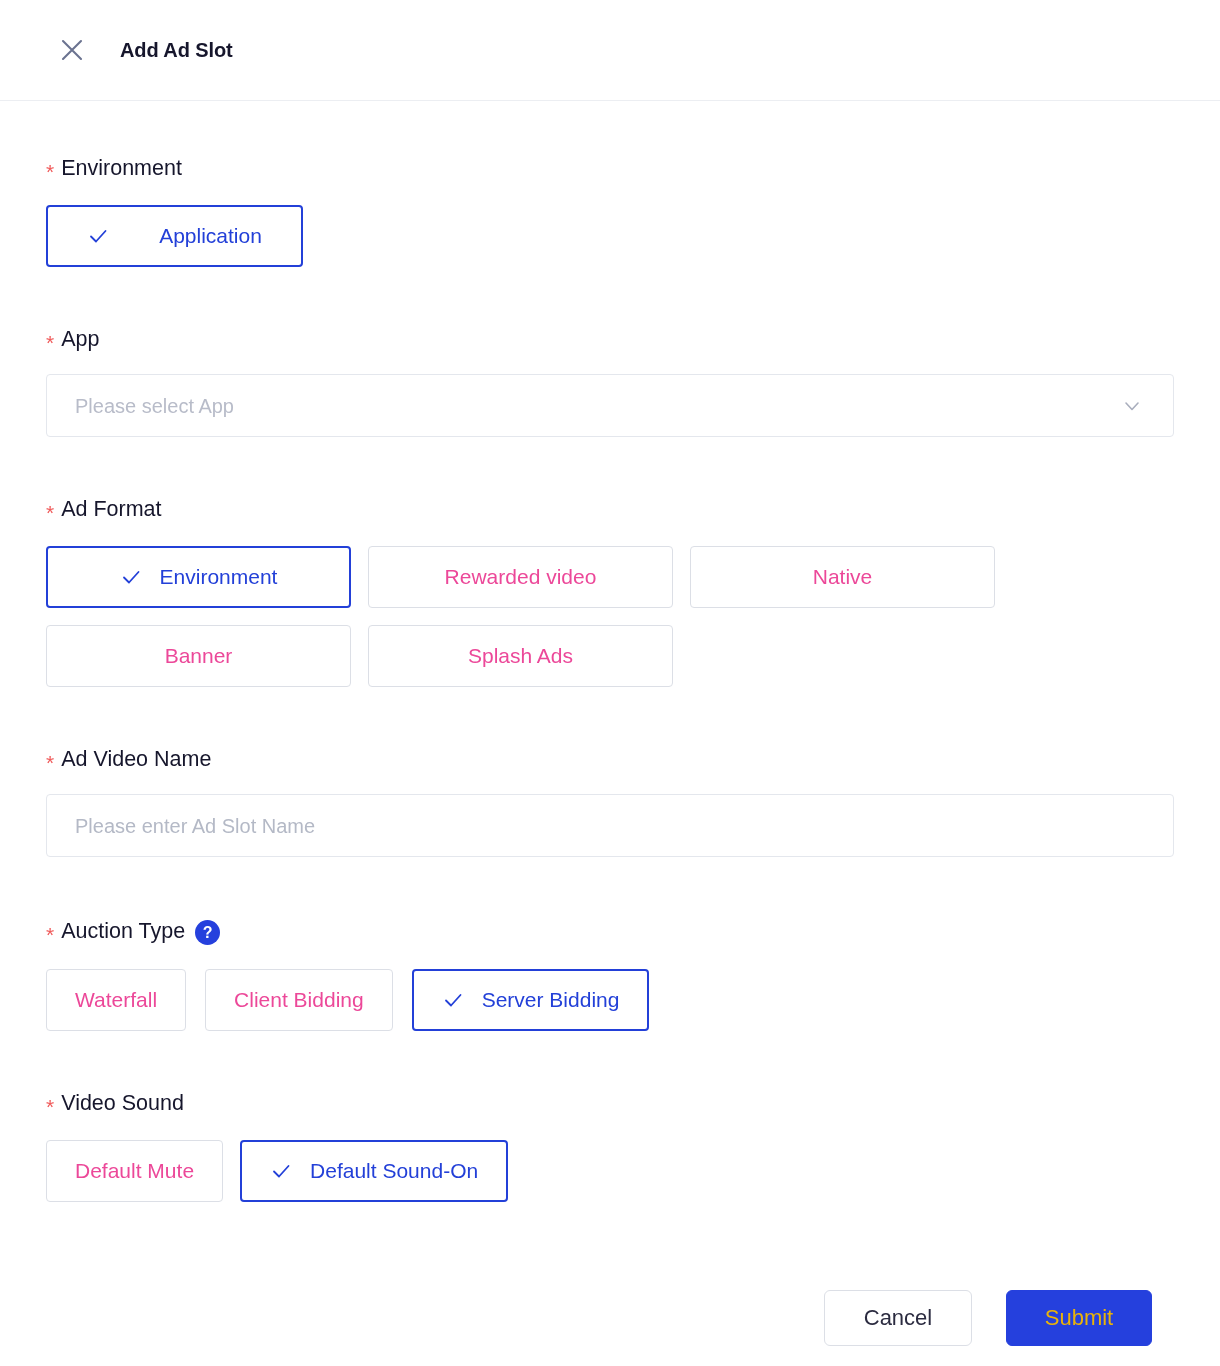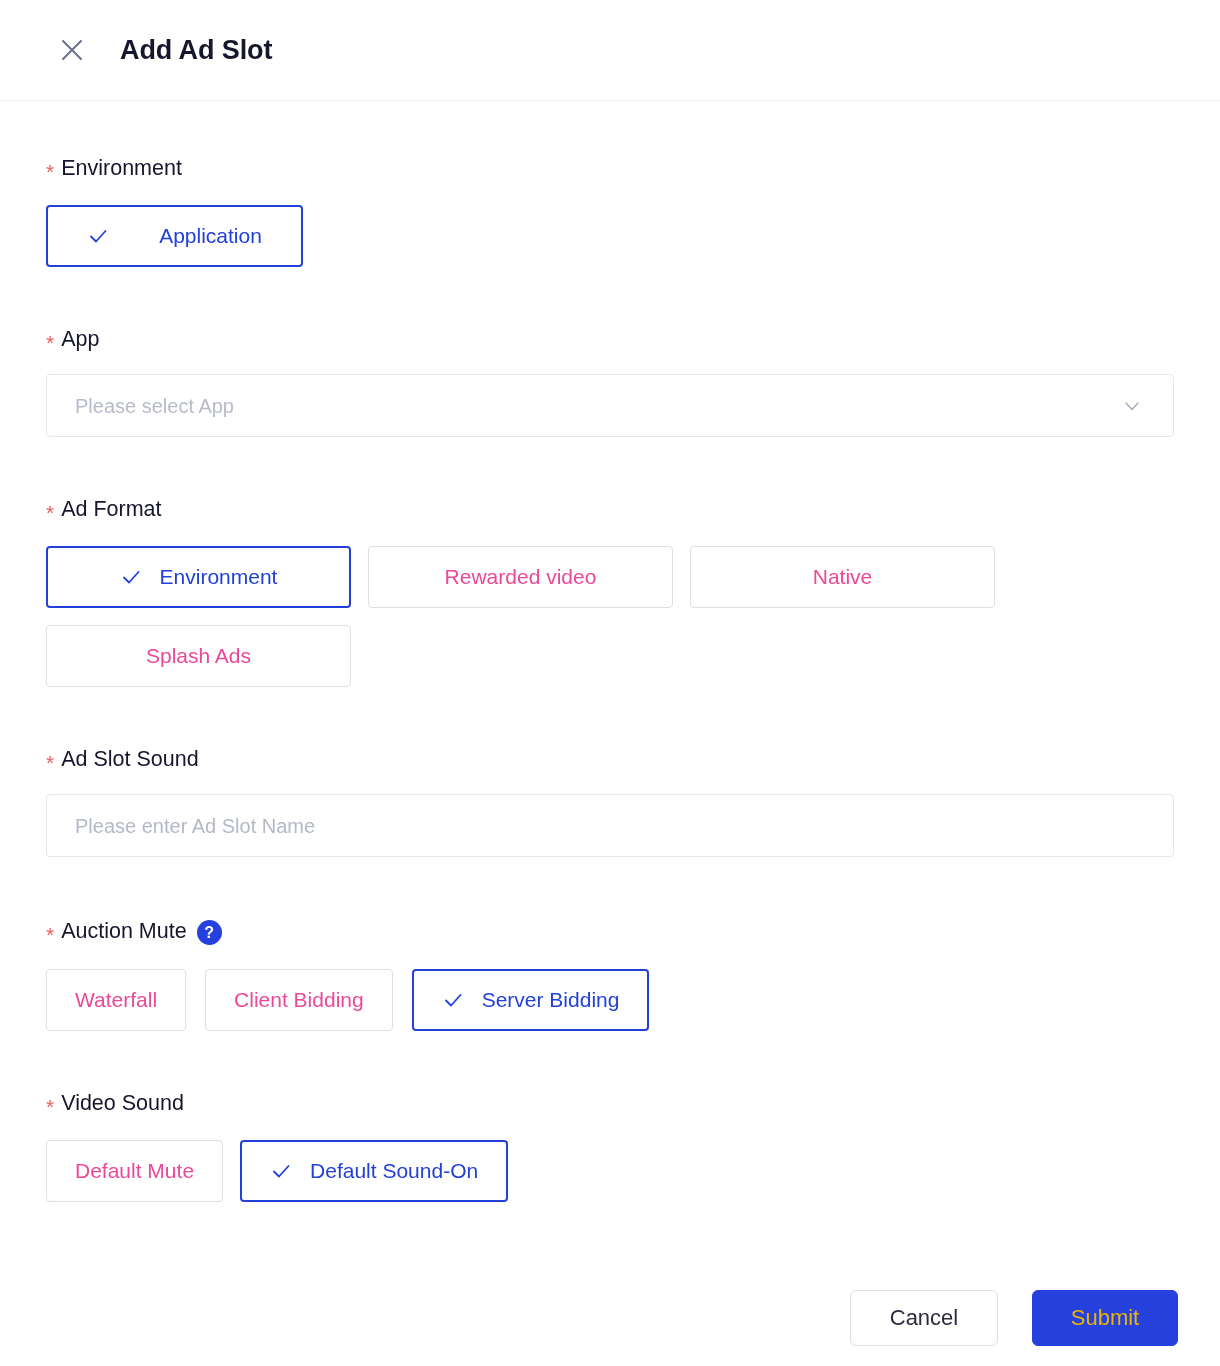--- a/index.html
+++ b/index.html
@@ -46,21 +46,21 @@
     display:flex;
     align-items:center;
     justify-content:center;
     cursor:pointer;
     color:#6b7390;
     flex:0 0 auto;
   }
   .close-icon svg{display:block;}
   .dialog-title{
     margin-left:31px;
-    font-size:27px;
+    font-size:20px;
     font-weight:700;
     letter-spacing:-0.1px;
     color:#16162c;
     line-height:1;
   }
 
   
   .body{
     flex:1 1 auto;
     padding:0 46px;
@@ -187,21 +187,21 @@
   
   .footer{
     position:absolute;
     left:0;
     right:0;
     bottom:0;
     height:96px;
     display:flex;
     align-items:center;
     justify-content:flex-end;
-    padding-right:42px;
+    padding-right:68px;
     gap:34px;
   }
   .btn{
     height:56px;
     border-radius:6px;
     font-size:22px;
     display:flex;
     align-items:center;
     justify-content:center;
     cursor:pointer;
@@ -288,39 +288,43 @@
         <div class="opt">
 
           <span>Rewarded video</span>
         </div>
         <div class="opt">
 
           <span>Native</span>
         </div>
         <div class="opt">
 
+          <span>Banner</span>
+        </div>
+        <div class="opt">
+
           <span>Splash Ads</span>
         </div>
       </div>
     </div>
 
     <div class="field b-name">
       <div class="field-label">
         <span class="req-star">*</span>
-        <span>Ad Slot Sound</span>
+        <span>Ad Video Name</span>
       </div>
       <div class="input">
         <span class="ph">Please enter Ad Slot Name</span>
       </div>
     </div>
 
     <div class="field b-auction">
       <div class="field-label">
         <span class="req-star">*</span>
-        <span>Auction Mute</span>
+        <span>Auction Type</span>
         <span class="help-icon">?</span>
       </div>
       <div class="control-row auto-row">
         <div class="opt">
 
           <span>Waterfall</span>
         </div>
         <div class="opt">
 
           <span>Client Bidding</span>

